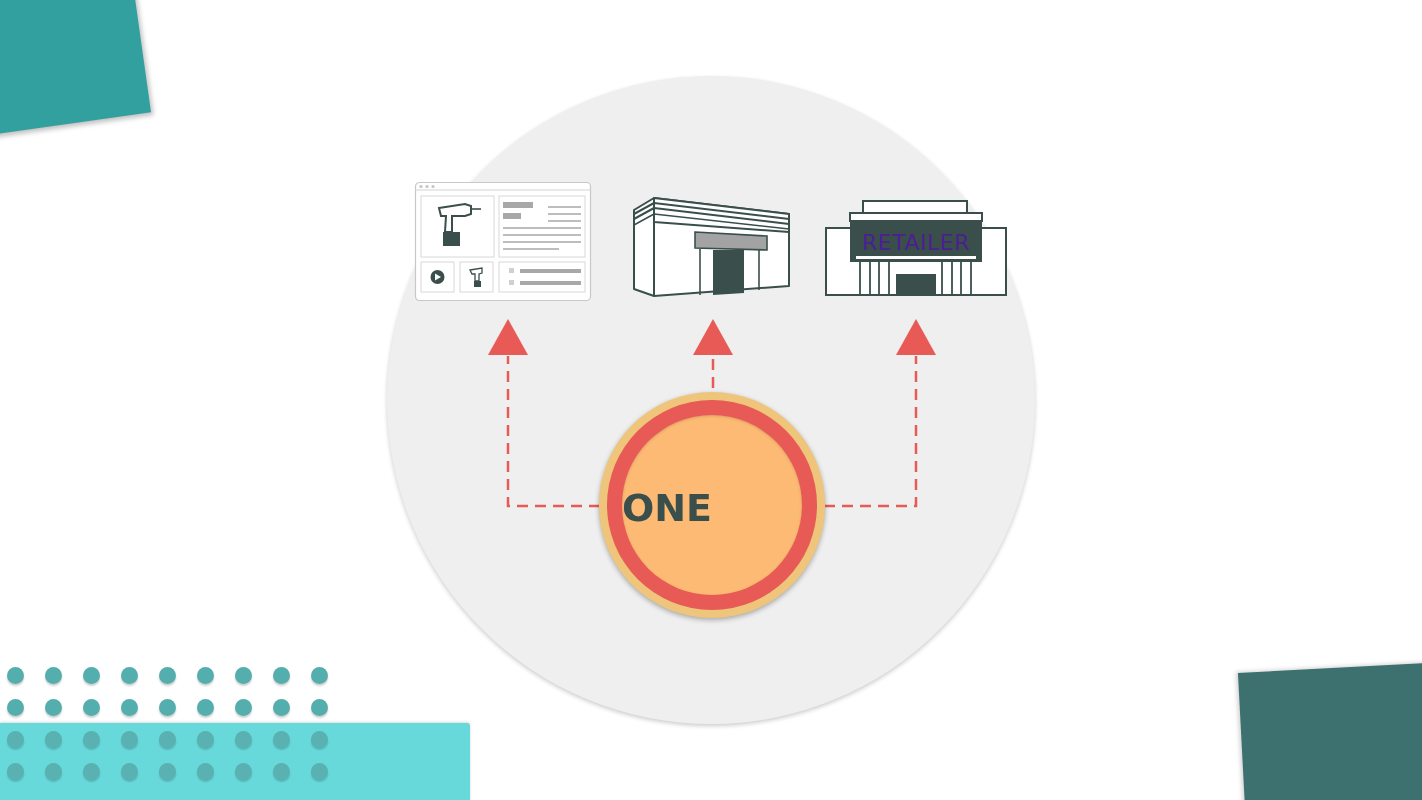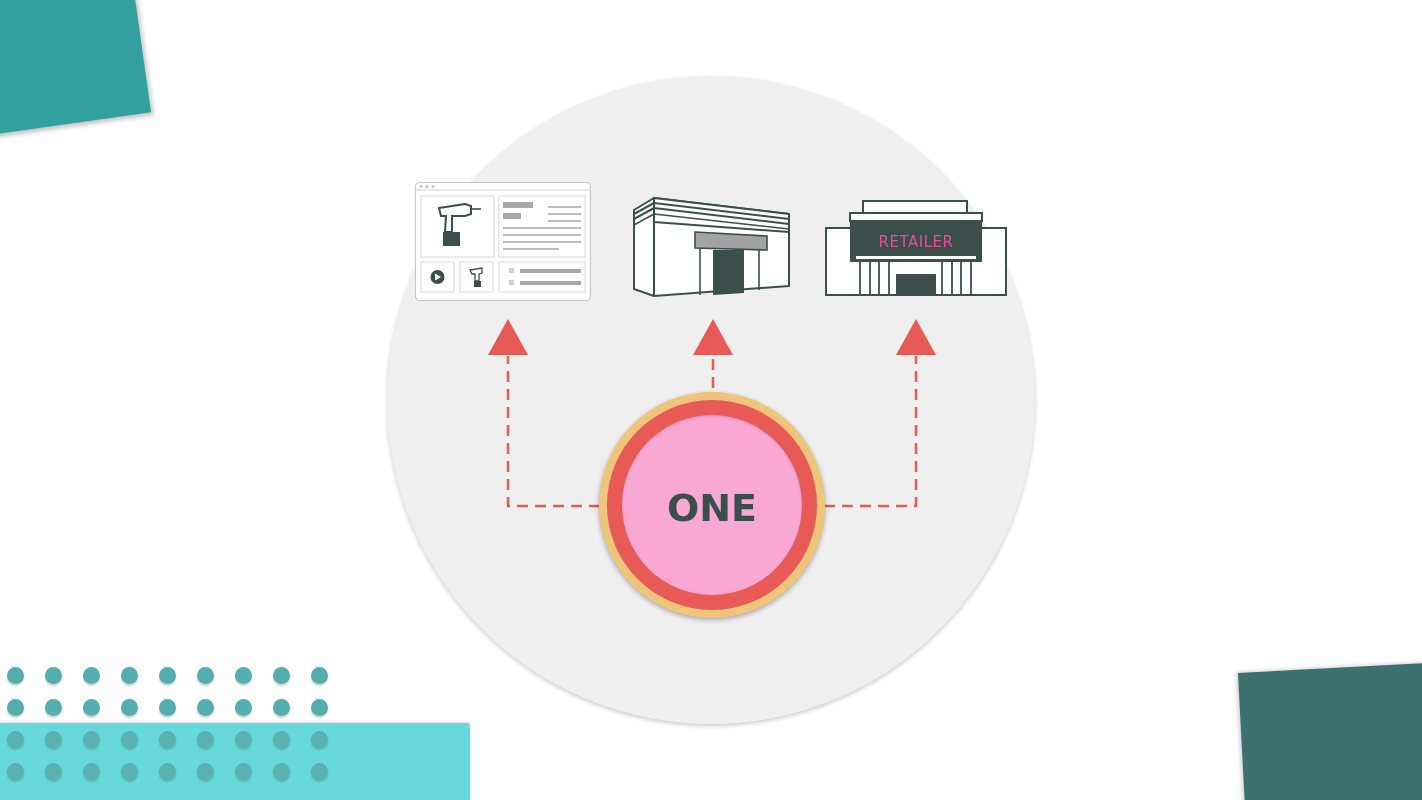--- a/index.html
+++ b/index.html
@@ -8,24 +8,24 @@
   .corner-tl { left:-60px; top:-60px; width:185px; height:200px; background:#33a0a0; transform:rotate(-8deg); transform-origin:top left; box-shadow:2px 3px 5px rgba(0,0,0,0.25); }
   .corner-br { left:1243px; top:666px; width:260px; height:200px; background:#3d716f; transform:rotate(-3deg); box-shadow:-2px -1px 4px rgba(0,0,0,0.18); }
   .band { left:0; top:723px; width:470px; height:80px; background:#68d9da; border-radius:0 3px 0 0; box-shadow:0 -1px 3px rgba(0,0,0,0.15); }
   .dots { left:7px; top:667px; width:340px; height:120px; }
   .dot { position:absolute; width:17px; height:17px; border-radius:50%; background:#55aeae; box-shadow:0 2px 2px rgba(0,0,0,0.2); }
   .dot.dim { background:#58adad; opacity:0.9; }
   .big-circle { left:387px; top:76px; width:648px; height:648px; border-radius:50%; background:#efefef; box-shadow:0 2px 4px rgba(0,0,0,0.2); }
   svg { position:absolute; overflow:visible; }
   .core { left:599px; top:392px; width:226px; height:226px; border-radius:50%; background:#eec57a; box-shadow:0 2px 5px rgba(0,0,0,0.3); }
   .core-red { position:absolute; left:8px; top:8px; width:210px; height:210px; border-radius:50%; background:#e85a56; }
-  .core-inner { position:absolute; left:15px; top:15px; width:180px; height:180px; border-radius:50%; background:#f9a8d4; display:flex; flex-direction:column; align-items:center; justify-content:center; box-shadow:inset 0 1px 3px rgba(0,0,0,0.15); }
+  .core-inner { position:absolute; left:15px; top:15px; width:180px; height:180px; border-radius:50%; background:#fdba74; display:flex; flex-direction:column; justify-content:center; box-shadow:inset 0 1px 3px rgba(0,0,0,0.15); }
   .core-line1, .core-line2 { color:#3a4f4b; font-family:"DejaVu Sans", sans-serif; font-weight:bold; font-size:38px; line-height:38px; letter-spacing:0px; }
   .core-line1 { margin-top:6px; }
-  .retail-label { position:absolute; left:851px; top:226px; width:130px; height:32px; display:flex; align-items:center; justify-content:center; color:#ec4899; font-family:"DejaVu Sans", sans-serif; font-size:15px; letter-spacing:0.5px; }
+  .retail-label { position:absolute; left:851px; top:226px; width:130px; height:32px; display:flex; align-items:center; justify-content:center; color:#4c1d95; font-family:"DejaVu Sans", sans-serif; font-size:22px; letter-spacing:0.5px; }
 </style>
 </head>
 <body>
 
 <div class="abs corner-tl"></div>
 <div class="abs corner-br"></div>
 <div class="abs band"></div>
 <div class="abs dots" id="dotgrid">
     <div class="dot" style="left: 0px; top: 0px;"></div>
     <div class="dot" style="left: 38px; top: 0px;"></div>

